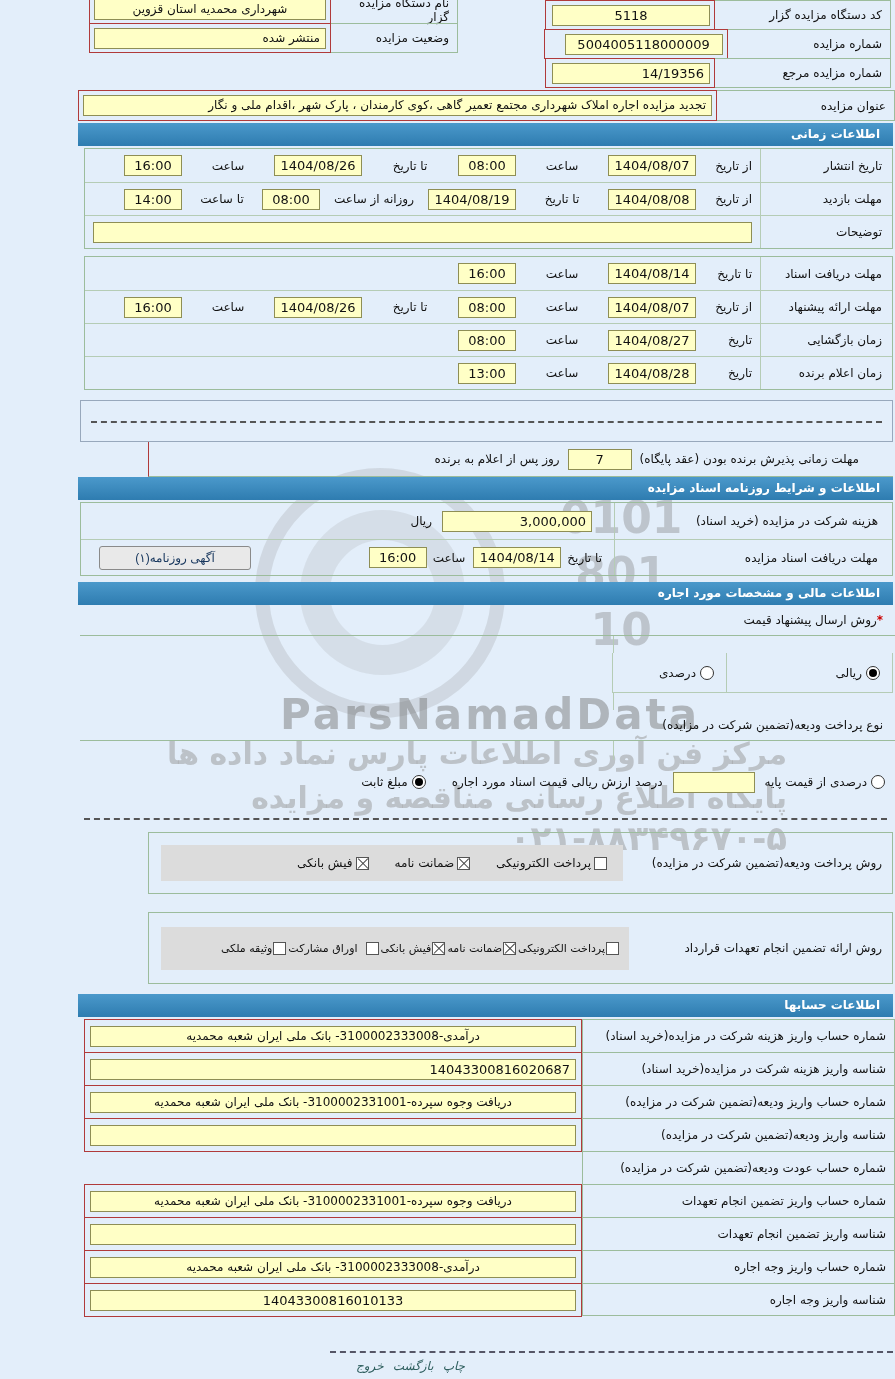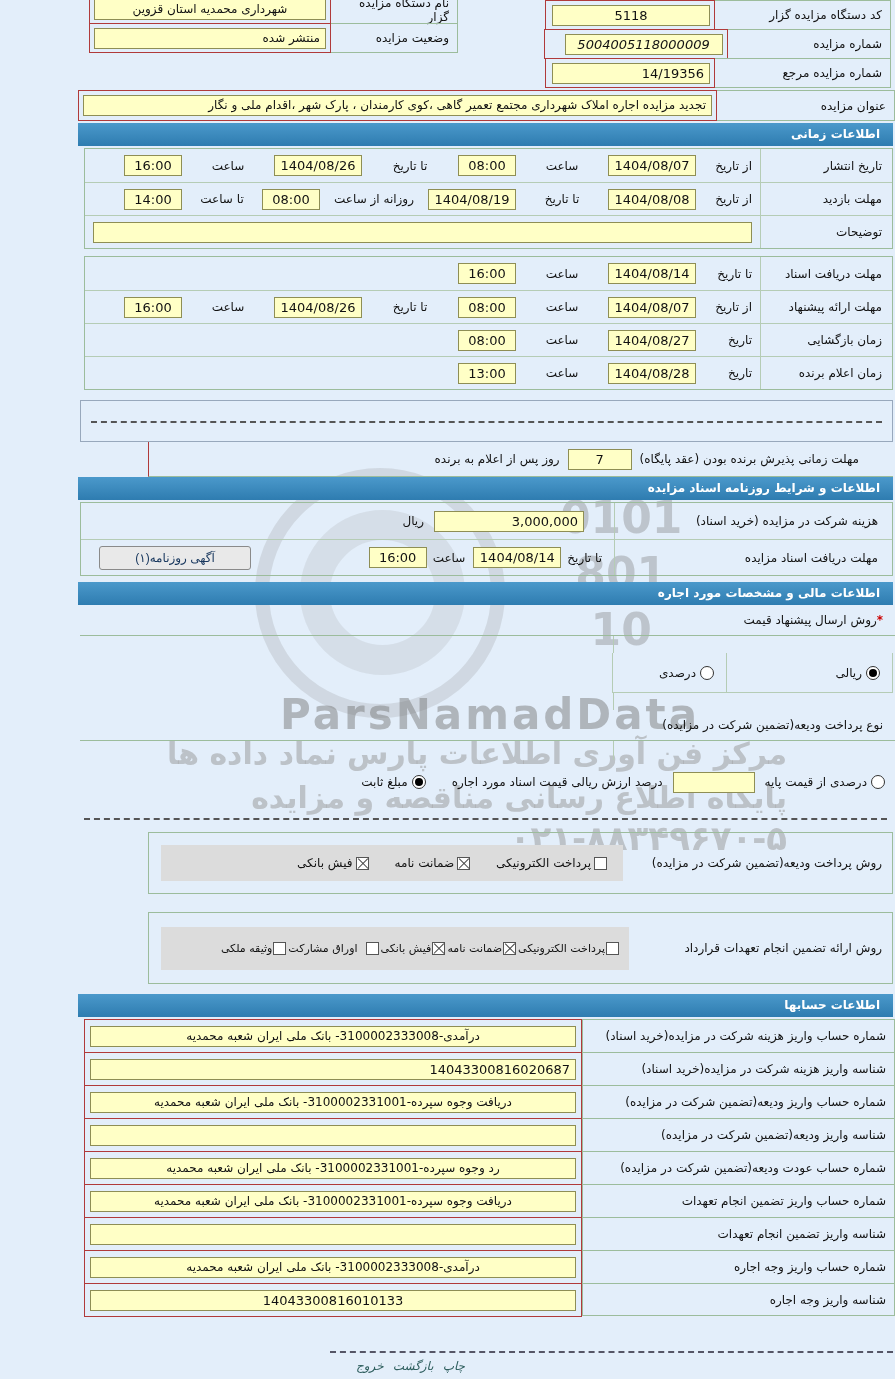--- a/index.html
+++ b/index.html
@@ -122,21 +122,21 @@
     <div class="top-wrap">
       <div style="width:347px;margin-right:4px;">
         <div class="tt-row">
           <div class="tt-label gc lt" style="width:177px;">کد دستگاه مزایده گزار</div>
           <div class="tt-val rc" style="width:170px;margin-right:-1px;">
             <div class="yf v-center" style="width:158px;">5118</div>
           </div>
         </div>
         <div class="tt-row" style="margin-top:-1px;">
           <div class="tt-label gc lt" style="width:177px;">شماره مزایده</div>
-          <div class="tt-val rc" style="width:198px;margin-right:-1px;font-style:italic;">
+          <div class="tt-val rc" style="width:198px;margin-right:-1px;">
             <div class="yf v-center" style="width:158px;">5004005118000009</div>
           </div>
         </div>
         <div class="tt-row" style="margin-top:-1px;">
           <div class="tt-label gc lt" style="width:177px;">شماره مزایده مرجع</div>
           <div class="tt-val rc" style="width:170px;margin-right:-1px;">
             <div class="yf v-right" style="width:158px;">14/19356</div>
           </div>
         </div>
       </div>
@@ -236,21 +236,21 @@
       <span class="lt" style="padding-right:34px;">مهلت زمانی پذیرش برنده بودن (عقد پایگاه)</span>
       <div class="yf v-center" style="width:64px;margin:0 8px;">7</div>
       <span class="lt">روز پس از اعلام به برنده</span>
     </div>
 
     <div class="sh" style="margin-top:0;">اطلاعات و شرایط روزنامه اسناد مزایده</div>
 
     <div class="docsbox">
       <div class="drow">
         <div class="dlabel lt">هزینه شرکت در مزایده (خرید اسناد)</div>
-        <div class="yf v-right" style="width:150px;margin-right:30px;">3,000,000</div>
+        <div class="yf v-right" style="width:150px;margin-right:22px;">3,000,000</div>
         <span class="lt" style="margin-right:10px;">ریال</span>
       </div>
       <div class="drow">
         <div class="dlabel lt">مهلت دریافت اسناد مزایده</div>
         <span class="sl" style="margin-right:12px;">تا تاریخ</span>
         <div class="yf dt" style="margin-right:6px;">1404/08/14</div>
         <span class="sl" style="margin-right:8px;">ساعت</span>
         <div class="yf tm" style="margin-right:6px;">16:00</div>
         <button class="btn" style="margin-right:auto;margin-left:18px;">آگهی روزنامه(۱)</button>
       </div>
@@ -358,23 +358,20 @@
           </div>
       </div>
       <div class="acc-row">
         <div class="acc-label lt">شناسه واریز ودیعه(تضمین شرکت در مزایده)</div>
         <div class="acc-val">
             <div class="yf"></div>
           </div>
       </div>
       <div class="acc-row">
         <div class="acc-label lt">شماره حساب عودت ودیعه(تضمین شرکت در مزایده)</div>
-        <div class="acc-val">
-            <div class="yf v-center" style="font-size:12px;">رد وجوه سپرده-3100002331001- بانک ملی ایران شعبه محمدیه</div>
-          </div>
       </div>
       <div class="acc-row">
         <div class="acc-label lt">شماره حساب واریز تضمین انجام تعهدات</div>
         <div class="acc-val">
             <div class="yf v-center" style="font-size:12px;">دریافت وجوه سپرده-3100002331001- بانک ملی ایران شعبه محمدیه</div>
           </div>
       </div>
       <div class="acc-row">
         <div class="acc-label lt">شناسه واریز تضمین انجام تعهدات</div>
         <div class="acc-val">

